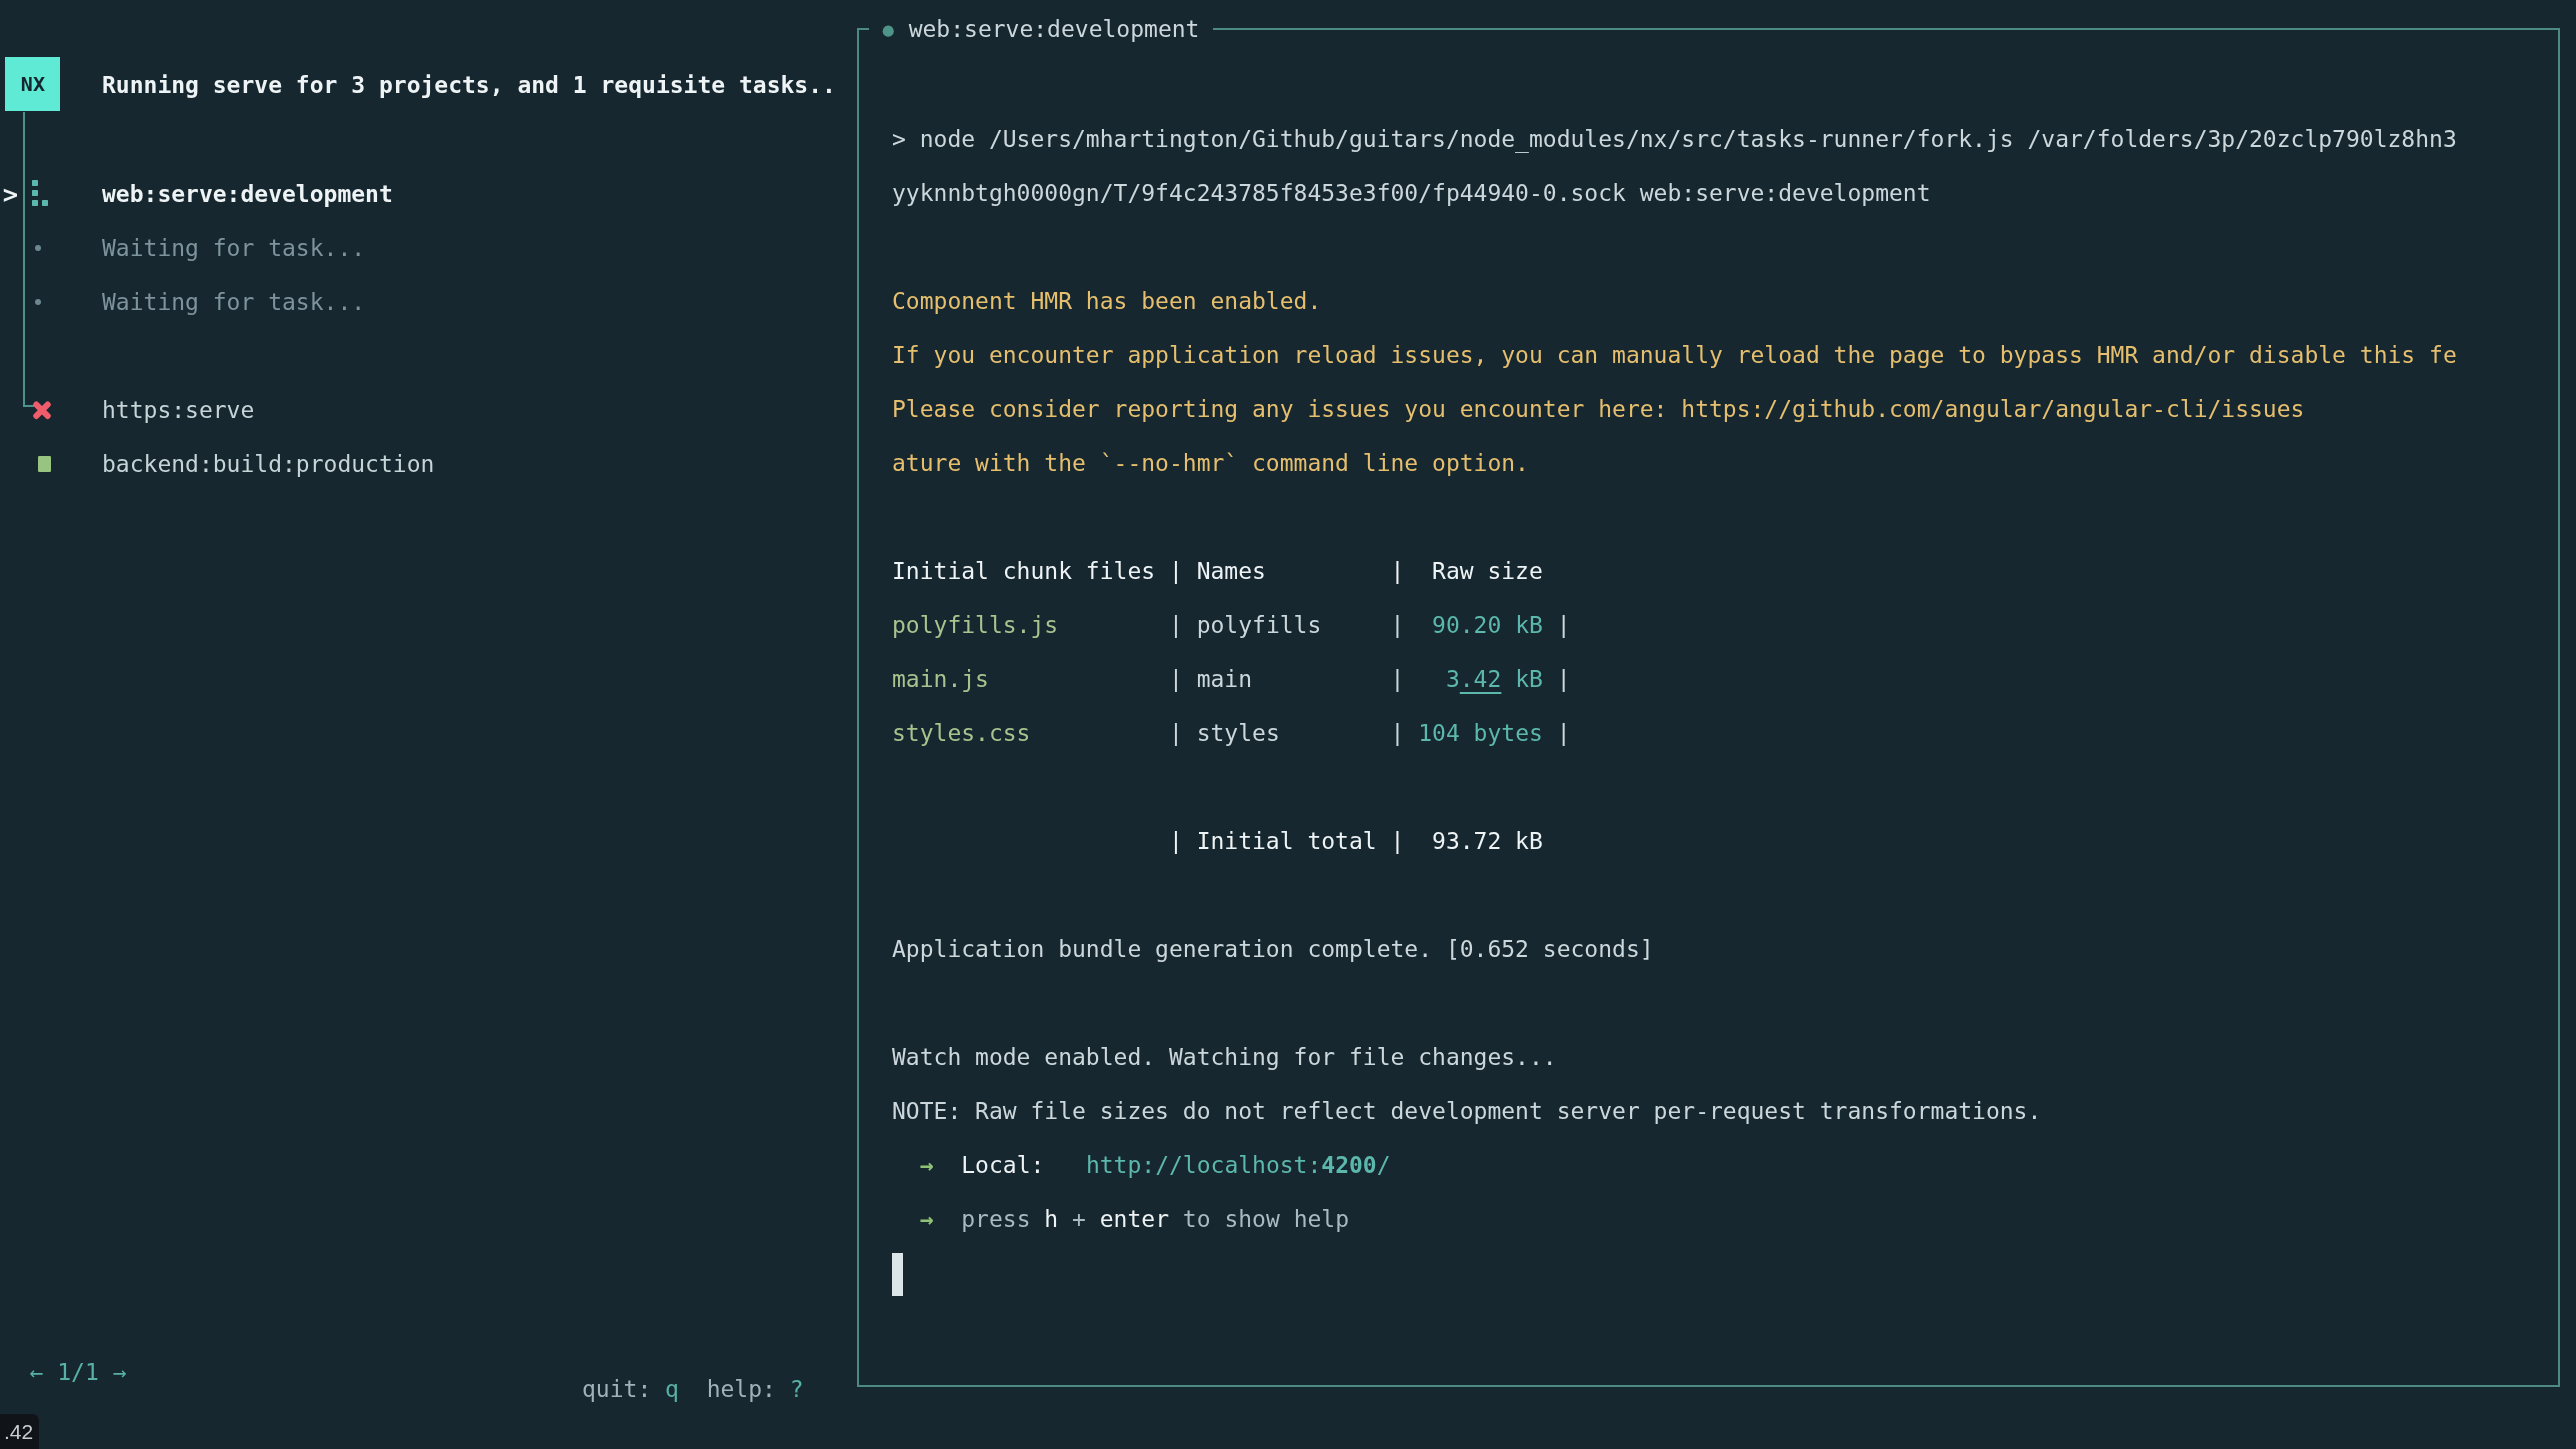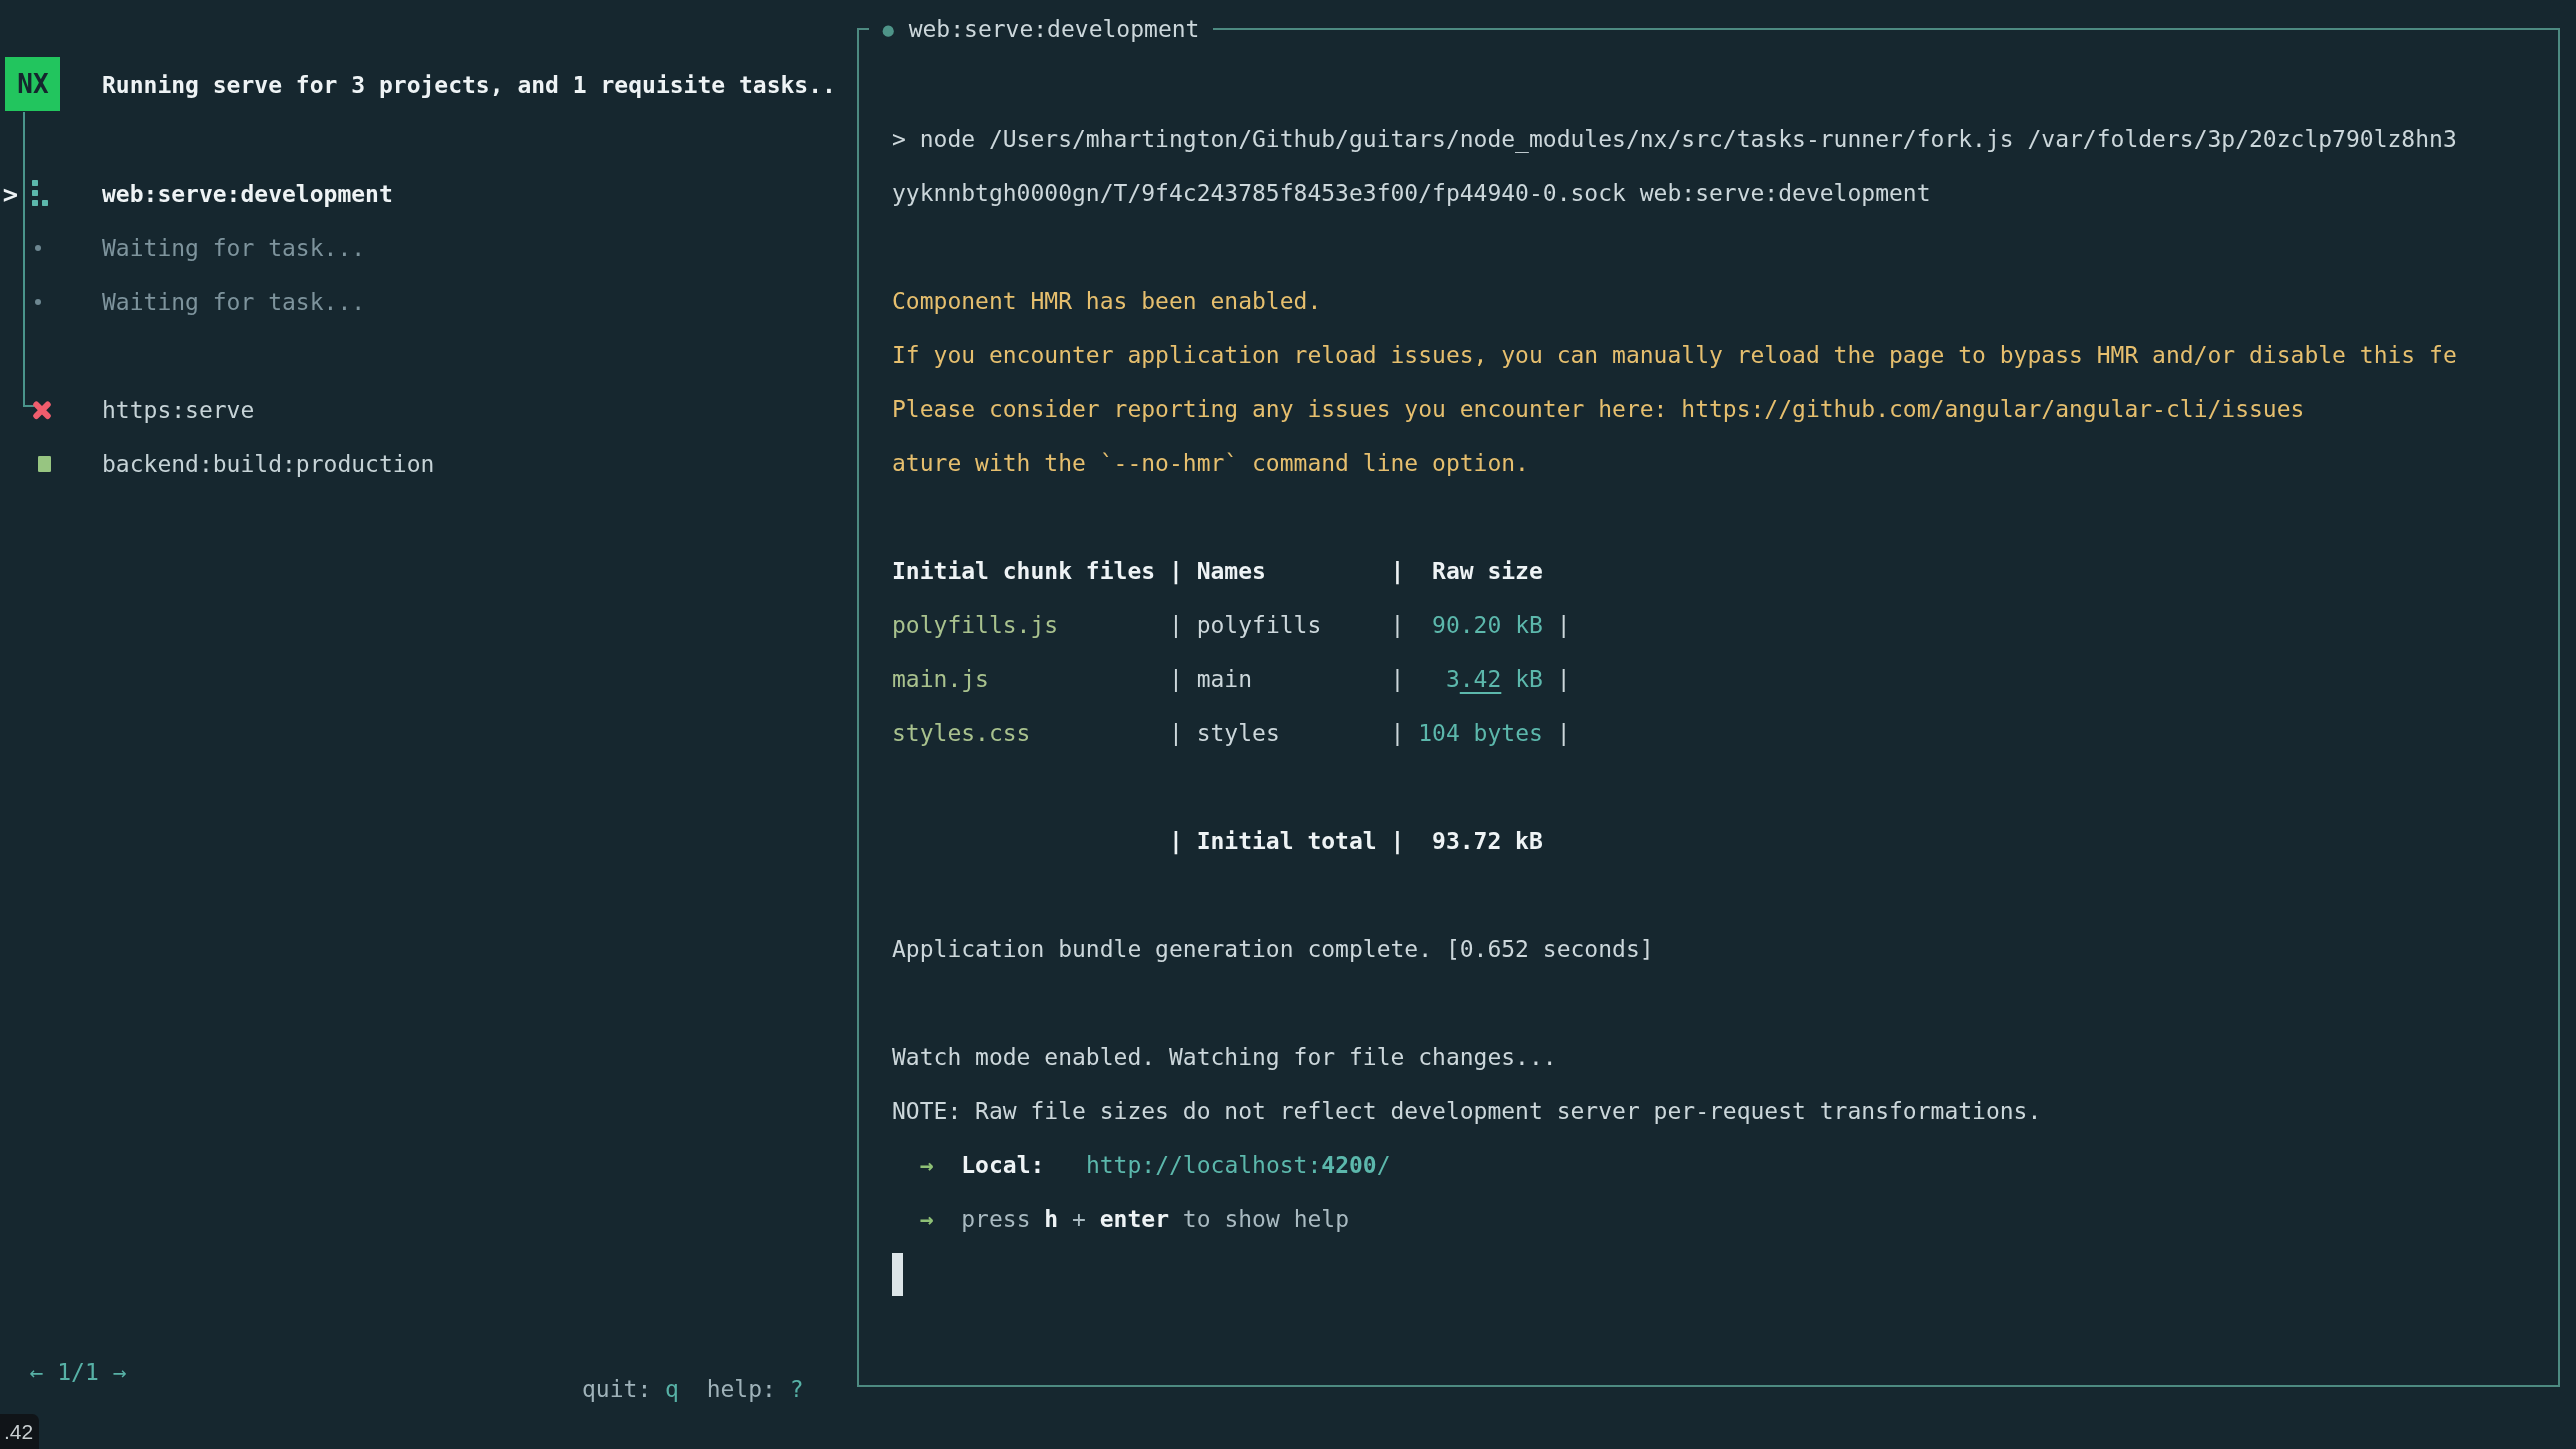--- a/index.html
+++ b/index.html
@@ -1,22 +1,22 @@
 <!DOCTYPE html>
 <html style="font-size:10.7px"><head>
 <meta charset="utf-8">
 <style>
   html,body{margin:0;padding:0;background:#16272f;width:2576px;height:1449px;overflow:hidden;}
   body{font-family:"DejaVu Sans Mono","Liberation Mono",monospace;color:#ccd7db;position:relative;}
 
   
   .sidebar{position:absolute;left:0;top:0;width:857px;height:1449px;}
-  .nx-badge{position:absolute;left:5.4px;top:57px;width:55px;height:54px;background:#22c55e;
+  .nx-badge{position:absolute;left:5.4px;top:57px;width:55px;height:54px;background:#5eead4;
             display:flex;align-items:center;justify-content:center;
-            color:#15262e;font-weight:bold;font-size:26px;}
+            color:#15262e;font-weight:bold;font-size:20px;}
   .run-title{position:absolute;left:102px;top:58px;height:54px;line-height:54px;
              font-size:23px;font-weight:bold;color:#eef3f5;white-space:pre;}
   .task-bracket{position:absolute;left:23px;top:112px;width:9.4px;height:293px;
                 border-left:2.7px solid #4a948b;border-bottom:2.7px solid #4a948b;}
   .task-list{position:absolute;left:0;top:167px;width:857px;}
   .task-row{position:relative;height:54px;}
   .task-gap{height:54px;}
   .task-row .label{position:absolute;left:102px;top:0;height:54px;line-height:54px;
                    font-size:23px;white-space:pre;}
   .label.running{color:#b9c7cc;}
@@ -57,21 +57,21 @@
   .panel-title{position:absolute;left:869px;top:13.4px;height:31px;background:#16272f;
                display:flex;align-items:center;padding:0 13.4px;z-index:2;}
   .panel-title .dot{color:#4e9488;font-size:19px;margin-right:14.8px;}
   .panel-title .ttl{color:#ccd7db;font-size:23px;white-space:pre;}
 
   .terminal{position:absolute;left:892px;top:112px;width:1650px;}
   .term-line{height:54px;line-height:54px;font-size:23px;white-space:pre;}
   .c-d{color:#ccd7db;}
   .c-gr{color:#a9bac1;}
   .c-y{color:#e6bf6e;}
-  .c-w{color:#eef3f5;font-weight:bold;}
+  .c-w{color:#eef3f5;font-weight:normal;}
   .c-g{color:#a9c28e;margin-top:48px;}
   .c-t{color:#5cb8ac;}
   .c-tb{color:#5cb8ac;font-weight:bold;}
   .c-tu{color:#5cb8ac;text-decoration:underline;text-underline-offset:4.7px;text-decoration-thickness:2px;}
   .c-a{color:#8fc176;font-weight:bold;}
   .c-cur{display:inline-block;width:11.4px;height:43px;background:#dce5e8;vertical-align:middle;}
 </style>
 </head>
 <body>
 

